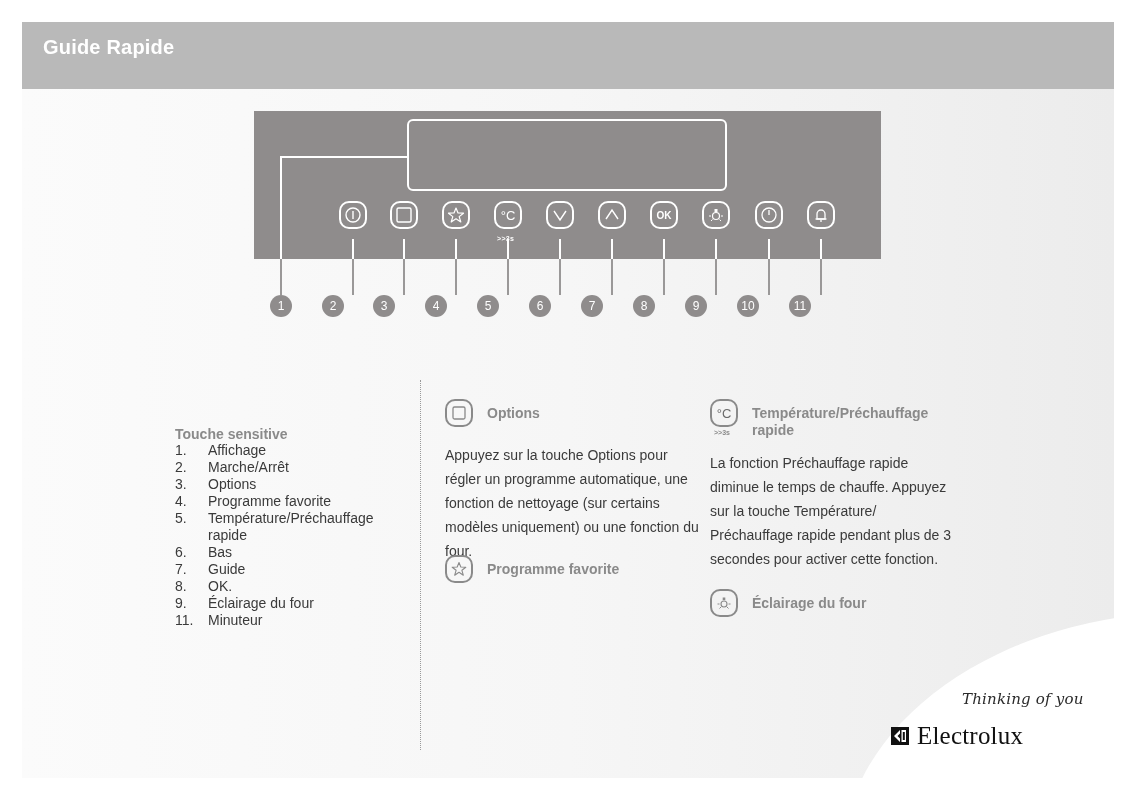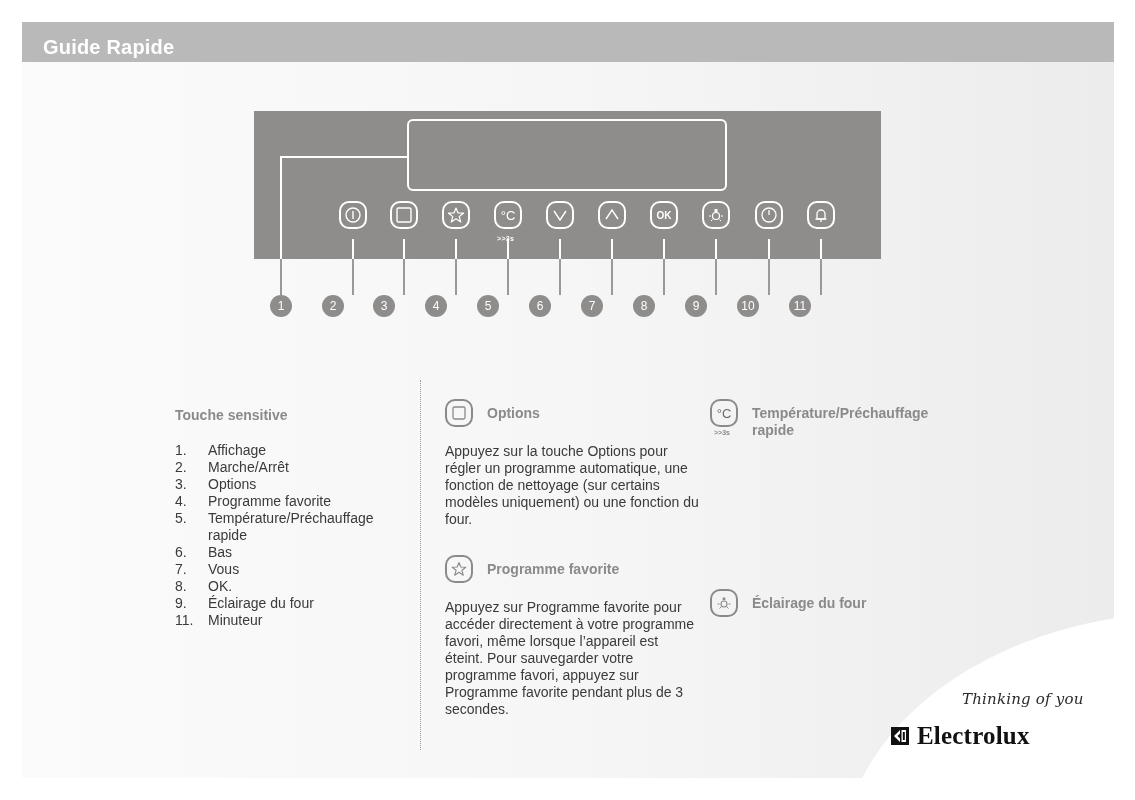--- a/index.html
+++ b/index.html
@@ -12,21 +12,21 @@
   .page {
     position: absolute; left: 22px; top: 22px; width: 1092px; height: 756px;
     background: linear-gradient(90deg, #fbfbfb 0%, #f6f6f6 50%, #ececec 100%);
     overflow: hidden;
   }
   .swoosh {
     position: absolute; left: 820px; top: 590px; width: 700px; height: 500px;
     background: #ffffff; border-radius: 50%;
   }
   .header {
-    position: absolute; left: 0; top: 0; width: 1092px; height: 40px;
+    position: absolute; left: 0; top: 0; width: 1092px; height: 67px;
     background: #b9b9b9;
   }
   .header-title {
     position: absolute; left: 21px; top: 14px;
     font-size: 20px; font-weight: bold; color: #ffffff; letter-spacing: 0.2px;
   }
   
   .panel {
     position: absolute; left: 232px; top: 89px; width: 627px; height: 148px;
     background: #8f8c8c;
@@ -53,49 +53,49 @@
   .btn-label { font-size: 10px; font-weight: bold; color: #fff; }
   .sub3s { position: absolute; top: 124px; font-size: 7px; font-weight: bold; color: #fff; letter-spacing: 0.3px; }
   .tick { position: absolute; top: 128px; width: 0; height: 20px; border-left: 2px solid #ffffff; }
   .lead-below { position: absolute; top: 237px; width: 0; height: 36px; border-left: 2px solid #9a9898; }
   .badge {
     position: absolute; top: 273px; width: 22px; height: 22px; border-radius: 50%;
     background: #8f8c8c; color: #ffffff; font-size: 12px;
     display: flex; align-items: center; justify-content: center;
   }
   
-  .col-title { font-size: 14px; font-weight: bold; color: #8a8a8a; }
+  .col-title { font-size: 14px; font-weight: bold; color: #8a8a8a; margin-top: 19px; }
   .list-title { position: absolute; left: 153px; top: 385px; }
   .num-list { position: absolute; left: 153px; top: 420px; font-size: 14px; line-height: 17px; color: #3a3a3a; }
   .num-list .row { display: flex; }
   .num-list .n { width: 33px; }
   .num-list .t { width: 190px; }
   .divider {
     position: absolute; left: 398px; top: 358px; width: 0; height: 370px;
     border-left: 1px dotted #9a9a9a;
   }
   .sec { position: absolute; }
   .sec-head { display: flex; align-items: center; }
   .sec-icon {
     width: 28px; height: 28px; border: 2px solid #8a8a8a; border-radius: 10px;
     box-sizing: border-box; display: flex; align-items: center; justify-content: center;
     color: #8a8a8a; flex: none; position: relative;
   }
   .sec-icon svg { width: 16px; height: 16px; }
   .sec-title { margin-left: 14px; font-size: 14px; font-weight: bold; color: #8a8a8a; line-height: 17px; }
-  .sec-body { font-size: 14px; line-height: 17px; color: #3a3a3a; margin-top: 14px; }
+  .sec-body { font-size: 14px; line-height: 24px; color: #3a3a3a; margin-top: 14px; }
   .icon-sub { position: absolute; left: 4px; top: 30px; font-size: 7px; font-weight: bold; color: #8a8a8a; }
   .tagline {
     position: absolute; left: 940px; top: 668px; font-family: "DejaVu Serif", serif;
     font-style: italic; font-size: 15px; color: #2a2a2a; letter-spacing: 0.2px;
   }
   .logo-row { position: absolute; left: 869px; top: 700px; display: flex; align-items: center; }
   .logo-mark { width: 18px; height: 18px; background: #111; position: relative; margin-right: 8px; }
   .logo-text {
-    font-family: "Liberation Serif", serif; font-weight: bold; font-size: 25px; color: #111; letter-spacing: 0.2px;
+    font-family: "Liberation Serif", serif; font-weight: normal; font-size: 25px; color: #111; letter-spacing: 0.2px;
   }
 </style>
 </head>
 <body>
 
 <div class="page">
   <div class="swoosh"></div>
 
   <div class="header">
     <div class="header-title">Guide Rapide</div>
@@ -220,21 +220,21 @@
     <div class="row">
         <span class="n">5.</span>
         <span class="t" style="width:180px">Température/Préchauffage rapide</span>
       </div>
     <div class="row">
         <span class="n">6.</span>
         <span class="t">Bas</span>
       </div>
     <div class="row">
         <span class="n">7.</span>
-        <span class="t">Vous</span>
+        <span class="t">Guide</span>
       </div>
     <div class="row">
         <span class="n">8.</span>
         <span class="t">OK.</span>
       </div>
     <div class="row">
         <span class="n">9.</span>
         <span class="t">Éclairage du four</span>
       </div>
     <div class="row">
@@ -259,31 +259,31 @@
 
   <div class="sec" style="left:423px; top:533px; width:255px;">
     <div class="sec-head">
       <div class="sec-icon">
         <svg viewBox="0 0 16 16">
             <polygon points="8,1.5 9.8,6 14.8,6.2 10.9,9.3 12.3,14.2 8,11.3 3.7,14.2 5.1,9.3 1.2,6.2 6.2,6" fill="none" stroke="#8a8a8a" stroke-width="1.1" stroke-linejoin="round"></polygon>
           </svg>
       </div>
       <div class="sec-title">Programme favorite</div>
     </div>
-    <div class="sec-body" style="margin-top:16px">Appuyez sur Programme favorite pour accéder directement à votre programme favori, même lorsque l’appareil est éteint. Pour sauvegarder votre programme favori, appuyez sur Programme favorite pendant plus de 3 secondes.</div>
   </div>
 
   <div class="sec" style="left:688px; top:377px; width:250px;">
     <div class="sec-head" style="align-items:flex-start; position:relative;">
       <div class="sec-icon" style="font-size:13px; color:#6a6a6a;">
         <span>°C</span>
       </div>
       <div class="icon-sub">&gt;&gt;3s</div>
       <div class="sec-title" style="width:200px; margin-top:6px;">Température/Préchauffage rapide</div>
     </div>
+    <div class="sec-body" style="margin-top:12px">La fonction Préchauffage rapide diminue le temps de chauffe. Appuyez sur la touche Température/ Préchauffage rapide pendant plus de 3 secondes pour activer cette fonction.</div>
   </div>
 
   <div class="sec" style="left:688px; top:567px; width:250px;">
     <div class="sec-head">
       <div class="sec-icon">
         <svg viewBox="0 0 16 16">
             <circle cx="8" cy="9" r="3" fill="none" stroke="#8a8a8a" stroke-width="1.1"></circle>
             <rect x="6.7" y="2.5" width="2.6" height="2.6" fill="#8a8a8a"></rect>
             <line x1="1.5" y1="9" x2="3.5" y2="9" stroke="#8a8a8a"></line>
             <line x1="12.5" y1="9" x2="14.5" y2="9" stroke="#8a8a8a"></line>

